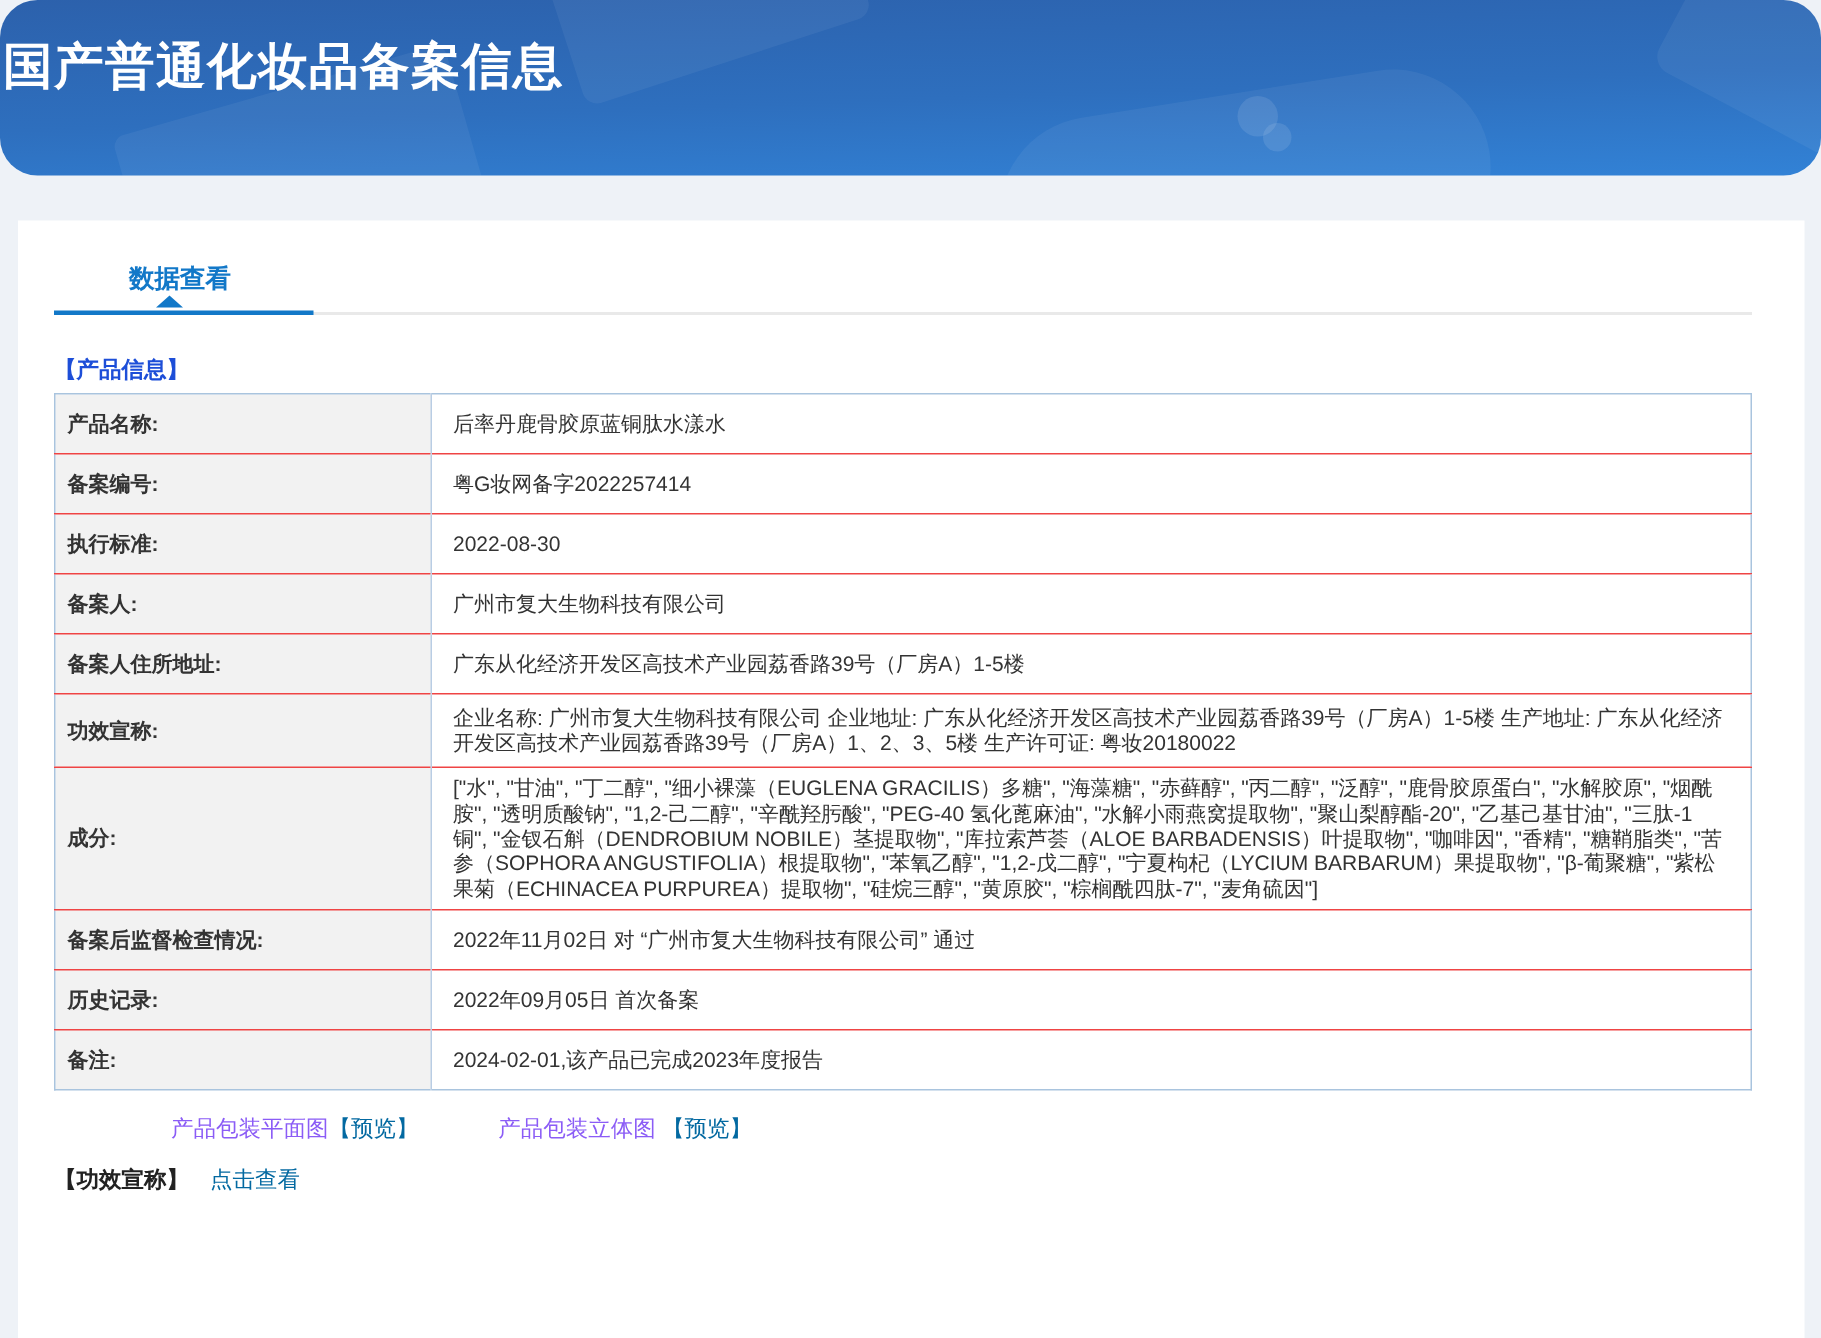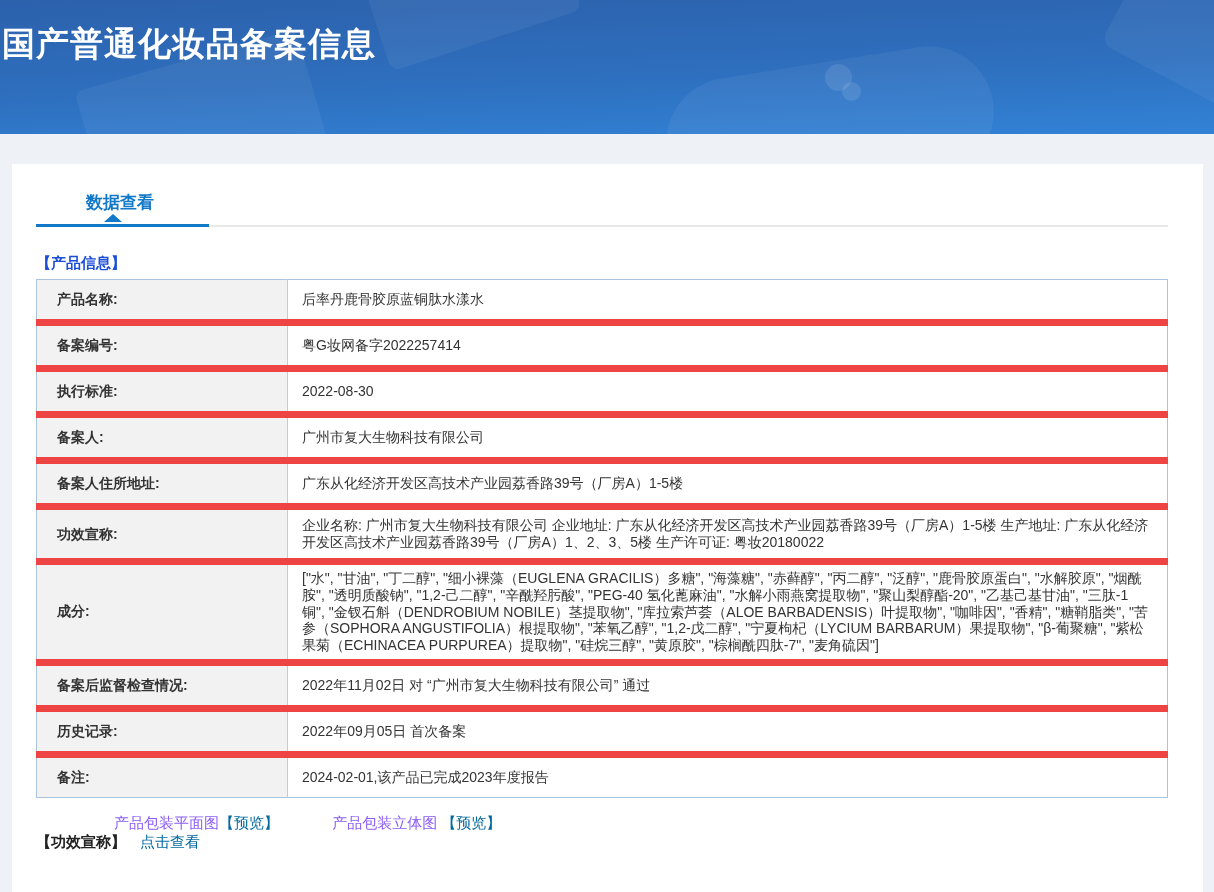--- a/index.html
+++ b/index.html
@@ -8,23 +8,24 @@
     width: 1214px; height: 892px;
     overflow: hidden;
     background: #eef2f7;
     font-family: "Liberation Sans", "DejaVu Sans", sans-serif;
     color: #333;
   }
 
   
   .banner {
     position: relative;
-    width: 100%; height: 134px;
+    width: 100%; height: 117px;
     background: linear-gradient(178deg, #2c61ac 0%, #2e6fbe 55%, #3282d6 100%);
     overflow: hidden;
+    border-radius: 25px;
   }
   .banner h1 {
     position: relative;
     margin: 0;
     padding: 22px 0 0 2px;
     font-size: 33px;
     font-weight: bold;
     color: #ffffff;
     letter-spacing: 1px;
     z-index: 2;
@@ -88,48 +89,49 @@
     border-collapse: collapse;
     table-layout: fixed;
     border: 1px solid #a9c4de;
     font-size: 14px;
   }
   .info-table td { vertical-align: middle; }
   .info-table .th {
     width: 251px;
     background: #f2f2f2;
     font-weight: bold;
-    padding: 11px 10px 11px 20px;
+    padding: 11px 10px 11px 8px;
     border-right: 1px solid #b9cde4;
     line-height: 17px;
   }
   .info-table .td {
     padding: 11px 14px;
     line-height: 17px;
     word-break: break-all;
   }
-  .info-table tr + tr td { border-top: 7px solid #ef4444; }
+  .info-table tr + tr td { border-top: 1px solid #ef4444; }
   .info-table tr.compact .td { padding-top: 7px; padding-bottom: 7px; }
   .info-table tr.ingredients .td { padding-top: 5px; padding-bottom: 5px; line-height: 16.8px; }
 
   
   .packaging-row {
     margin: 16px 0 0 78px;
     font-size: 15px;
     color: #333;
   }
   .pack-label { color: #8b5cf6; }
   .pack-label.second { margin-left: 49px; }
   .link {
     color: #0369a1;
     text-decoration: none;
     cursor: pointer;
     font-size: 15px;
   }
   .bottom-row {
+    margin-top: 15px;
     font-size: 15px;
   }
   .bottom-row .inline-title {
     display: inline;
     margin: 0;
     font-size: 15px;
     font-weight: bold;
     color: #222;
   }
   .bottom-row .link { margin-left: 14px; }

